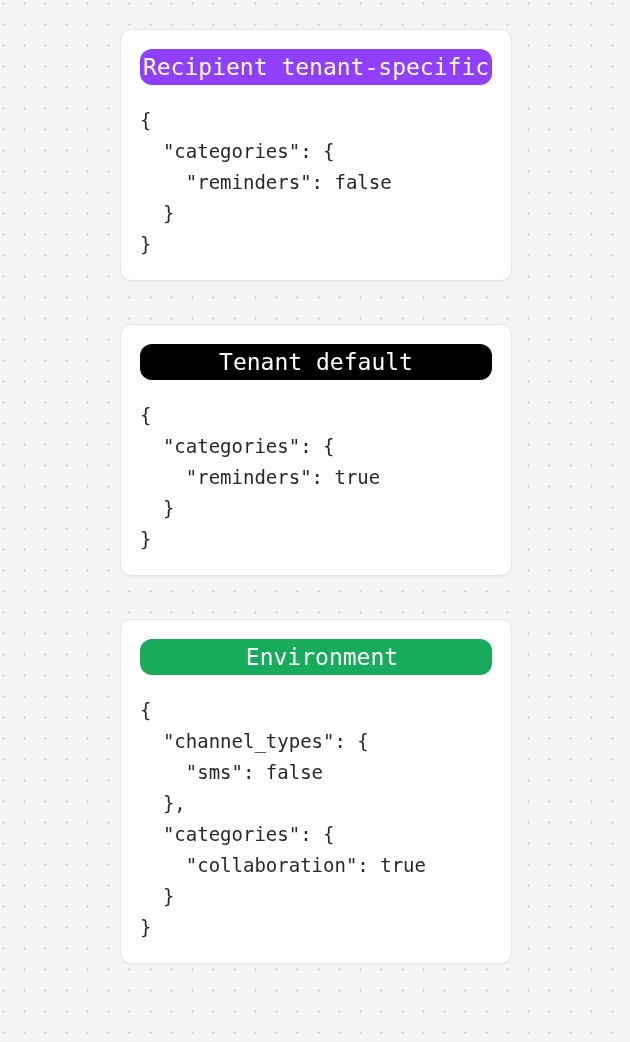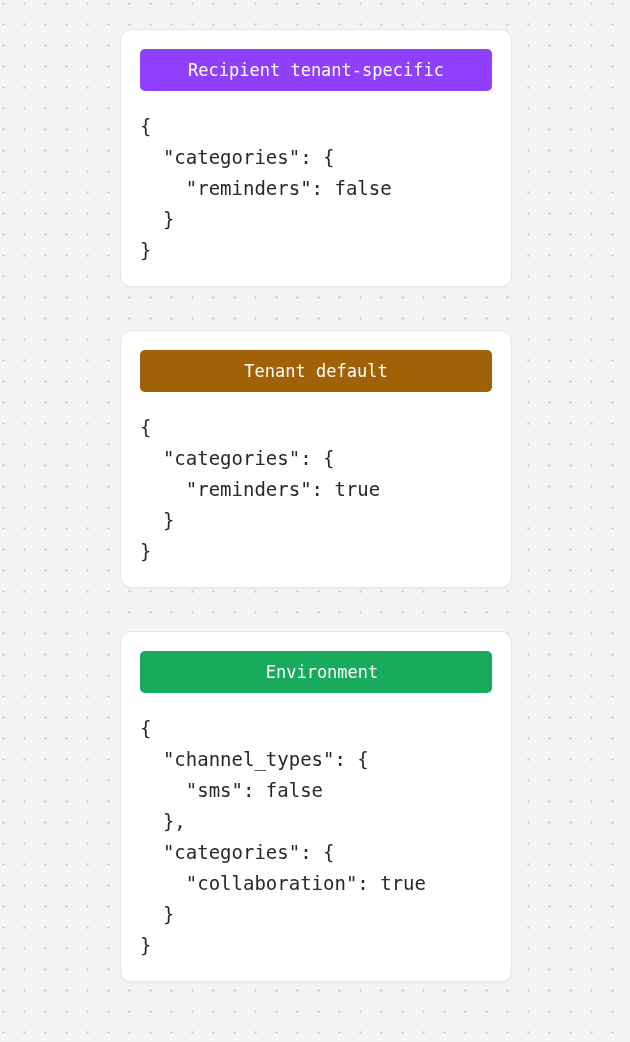--- a/index.html
+++ b/index.html
@@ -33,28 +33,28 @@
     background: #ffffff;
     border: 1px solid #e6e6e6;
     border-radius: 11px;
     padding: 19px 19px 20px 19px;
     box-shadow: 0 1px 2px rgba(0,0,0,0.04);
   }
 
   .badge {
     box-sizing: border-box;
     width: 100%;
-    height: 42px;
-    border-radius: 5px;
+    height: 36px;
+    border-radius: 12px;
     display: flex;
     align-items: center;
     justify-content: center;
     color: #ffffff;
     font-family: "DejaVu Sans Mono", "Liberation Mono", monospace;
-    font-size: 17px;
+    font-size: 23px;
     font-weight: 400;
     letter-spacing: 0px;
     white-space: nowrap;
   }
 
   .json-body {
     margin: 0;
     padding: 0;
     margin-top: 20px;
     font-family: "DejaVu Sans Mono", "Liberation Mono", monospace;
@@ -73,21 +73,21 @@
   <div class="card">
     <div class="badge" style="background-color: rgb(144, 64, 253); color: rgb(255, 255, 255);">Recipient tenant-specific</div>
     <pre class="json-body">{
   "categories": {
     "reminders": false
   }
 }</pre>
   </div>
 
   <div class="card">
-    <div class="badge" style="background-color: #a16207; color: rgb(255, 255, 255); text-align: right;">Tenant default</div>
+    <div class="badge" style="background-color: #000000; color: rgb(255, 255, 255); text-align: right;">Tenant default</div>
     <pre class="json-body">{
   "categories": {
     "reminders": true
   }
 }</pre>
   </div>
 
   <div class="card">
     <div class="badge" style="background-color: rgb(25, 171, 92); color: rgb(255, 255, 255); padding-left: 12px;">Environment</div>
     <pre class="json-body">{

